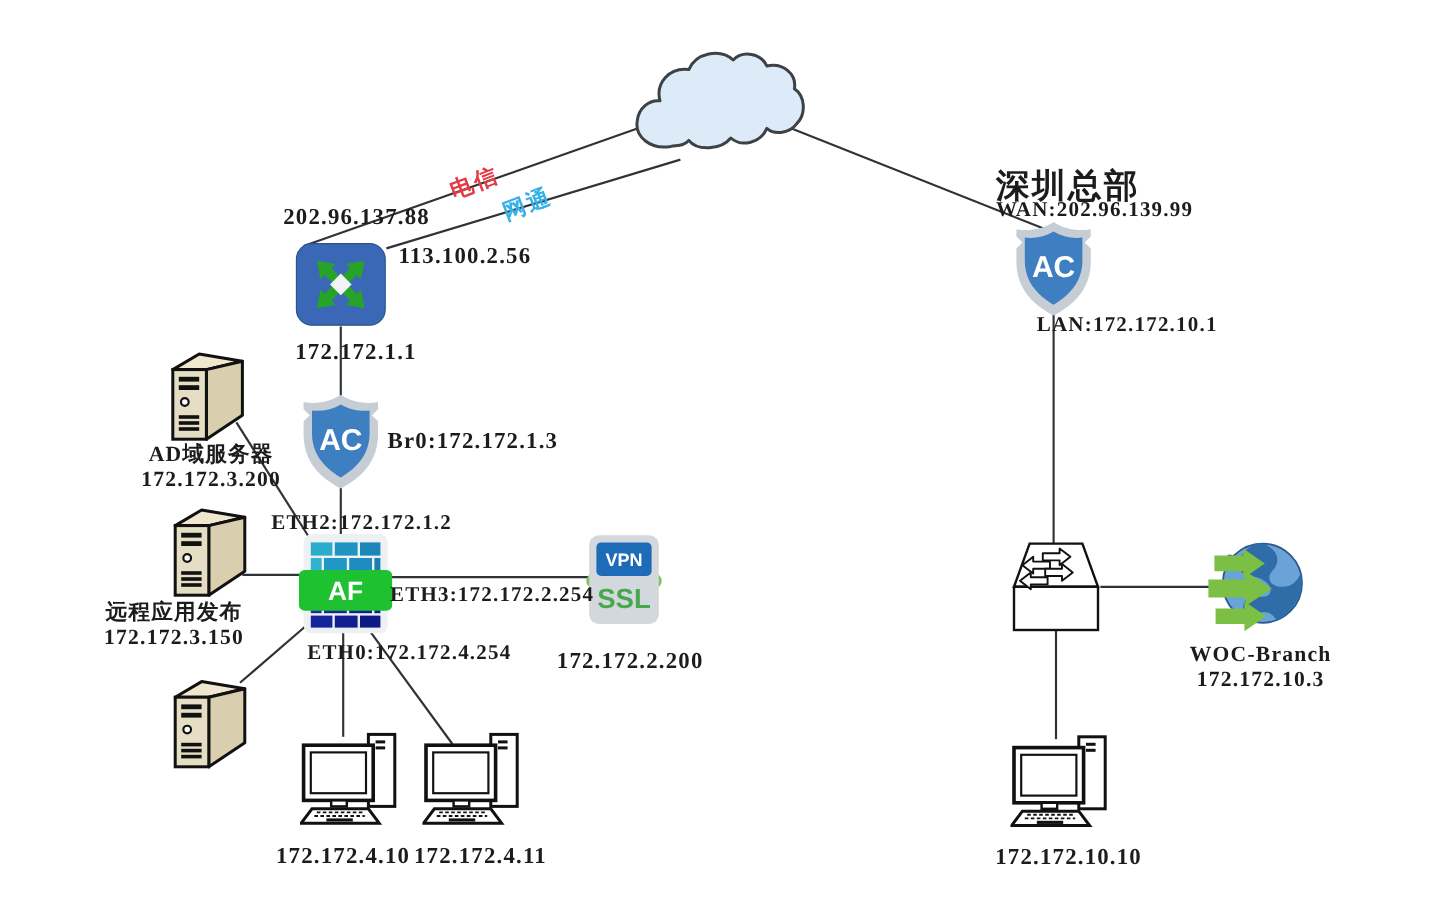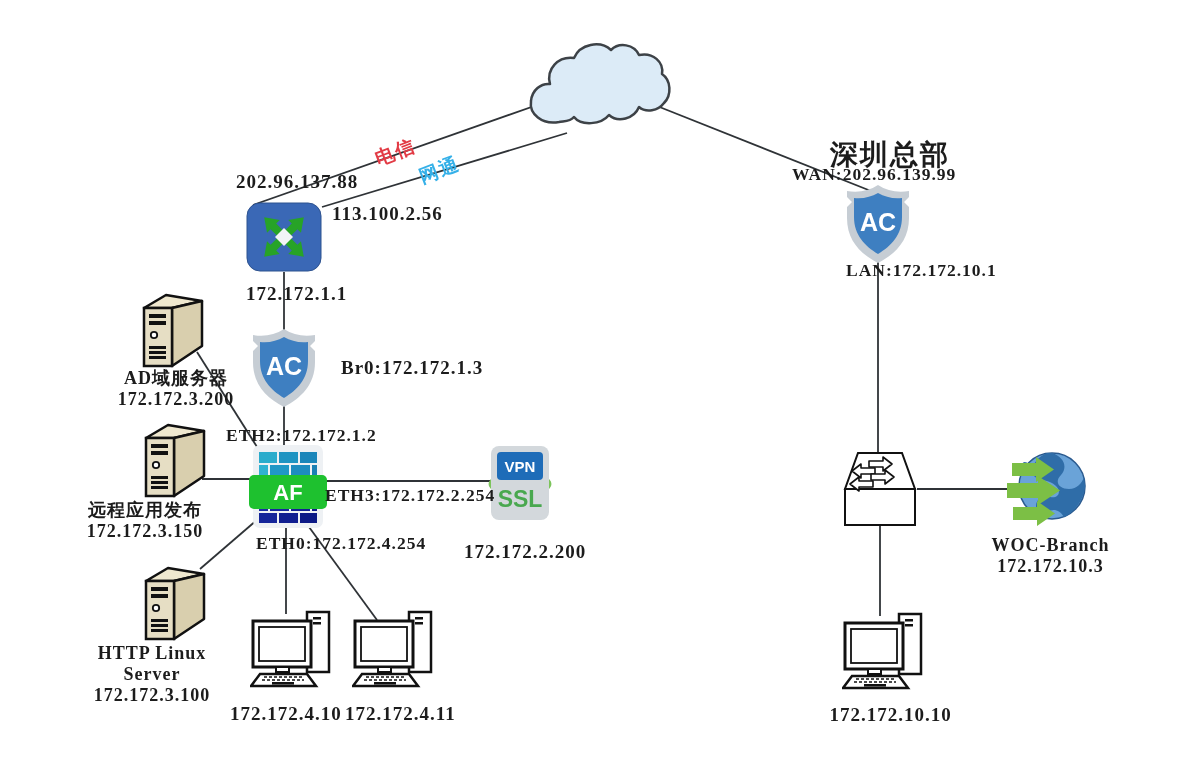--- a/index.html
+++ b/index.html
@@ -230,45 +230,41 @@
       <path d="M14 69 h38 M12 72 h42" stroke="#111" stroke-width="1.6" stroke-dasharray="3 2"></path>
       <rect x="22" y="74" width="22" height="2.6" fill="#111"></rect>
     </svg>
   </div>
 
   <div class="lbl ip" style="left:236px;top:171px;">202.96.137.88</div>
   <div class="lbl isp rot" style="left:376px;top:147px;color:#e23b45;">电信</div>
   <div class="lbl isp rot" style="left:420px;top:165px;color:#35b0e8;">网通</div>
   <div class="lbl ip" style="left:332px;top:203px;">113.100.2.56</div>
   <div class="lbl ip" style="left:246px;top:283px;">172.172.1.1</div>
-  <div class="lbl ip" style="left:341px;top:357px;">Br0:172.172.1.3</div>
+  <div class="lbl ip" style="left:323px;top:357px;">Br0:172.172.1.3</div>
   <div class="lbl ip-sm" style="left:226px;top:425px;">ETH2:172.172.1.2</div>
   <div class="lbl ip-sm" style="left:325px;top:485px;">ETH3:172.172.2.254</div>
   <div class="lbl ip-sm" style="left:226px;top:533px;margin-left:30px;">ETH0:172.172.4.254</div>
   <div class="lbl ip" style="left:464px;top:541px;">172.172.2.200</div>
 
   <div class="lbl center dev-label" style="left:101px;top:368px;width:150px;">
     <div>AD域服务器</div>
     <div>172.172.3.200</div>
   </div>
   <div class="lbl center dev-label" style="left:70px;top:500px;width:150px;">
     <div>远程应用发布</div>
     <div>172.172.3.150</div>
   </div>
-  <div class="lbl center dev-label" style="left:77px;top:643px;width:150px;">
-    <div>HTTP Linux Server</div>
-    <div>172.172.3.100</div>
-  </div>
 
   <div class="lbl center ip" style="left:230px;top:703px;width:110px;">172.172.4.10</div>
   <div class="lbl center ip" style="left:345px;top:703px;width:110px;">172.172.4.11</div>
 
   <div class="lbl title" style="left:830px;top:136px;">深圳总部</div>
-  <div class="lbl ip-sm" style="left:792px;top:164px;">WAN:202.96.139.99</div>
-  <div class="lbl ip-sm" style="left:846px;top:260px;text-align:right;">LAN:172.172.10.1</div>
+  <div class="lbl ip-sm" style="left:830px;top:164px;">WAN:202.96.139.99</div>
+  <div class="lbl ip-sm" style="left:864px;top:260px;text-align:right;">LAN:172.172.10.1</div>
 
   <div class="lbl center dev-label" style="left:988px;top:535px;width:125px;">
     <div>WOC-Branch</div>
     <div>172.172.10.3</div>
   </div>
   <div class="lbl center ip" style="left:828px;top:704px;width:125px;">172.172.10.10</div>
 
 </div>
 
 </body></html>

